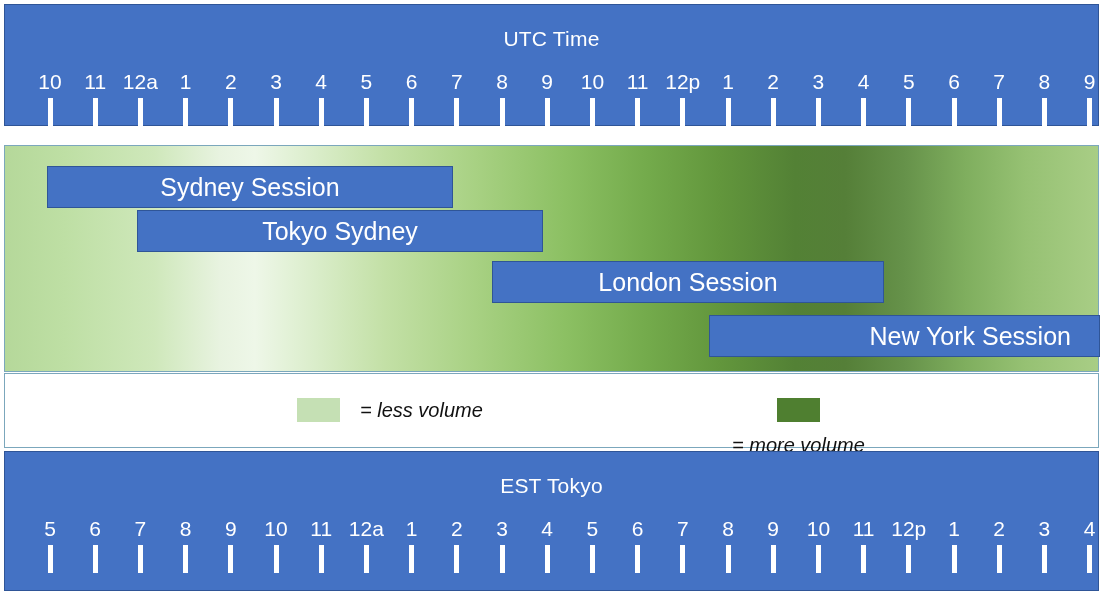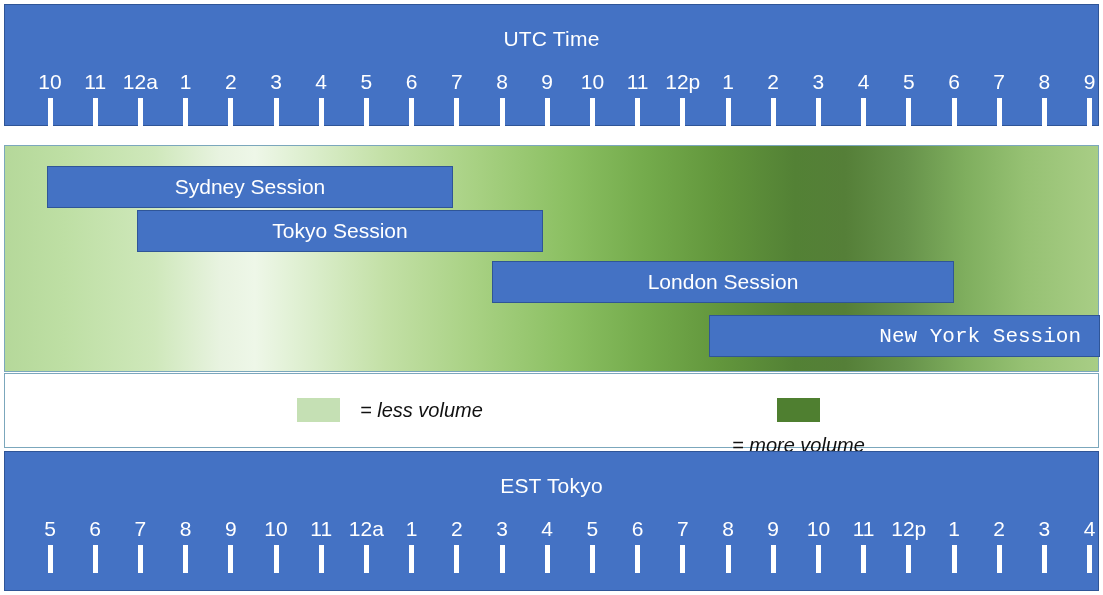--- a/index.html
+++ b/index.html
@@ -99,28 +99,27 @@
     background: #4472c4;
     border: 1px solid #2f5597;
     box-sizing: border-box;
     display: flex;
     align-items: center;
     justify-content: center;
     height: 42px;
   }
   .session-bar .s-label {
     color: #ffffff;
-    font-size: 21px;
+    font-size: 25px;
     white-space: nowrap;
     padding: 0 10px;
   }
   .session-bar.align-right .s-label {
     margin-left: auto;
-    padding-right: 18px;
-    font-family: Liberation Mono, monospace;
+    padding-right: 28px;
   }
 
   
   #legend-band {
     top: 373px;
     height: 75px;
     background: #ffffff;
     border: 1px solid #7ba7bc;
     display: flex;
     align-items: center;
@@ -252,23 +251,23 @@
         </div>
       </div>
   </div>
 
   <div class="band" id="sessions-band">
     <div id="session-bars">
         <div class="session-bar" style="left: 42px; width: 406px; top: 20px;">
           <span class="s-label">Sydney Session</span>
         </div>
         <div class="session-bar" style="left: 132px; width: 406px; top: 64px;">
-          <span class="s-label">Tokyo Session</span>
-        </div>
-        <div class="session-bar" style="left: 487px; width: 462px; top: 115px;">
+          <span class="s-label">Tokyo Sydney</span>
+        </div>
+        <div class="session-bar" style="left: 487px; width: 392px; top: 115px;">
           <span class="s-label">London Session</span>
         </div>
         <div class="session-bar align-right" style="left: 704px; width: 391px; top: 169px;">
           <span class="s-label">New York Session</span>
         </div>
       </div>
   </div>
 
   <div class="band" id="legend-band">
     <div id="legend-items">

